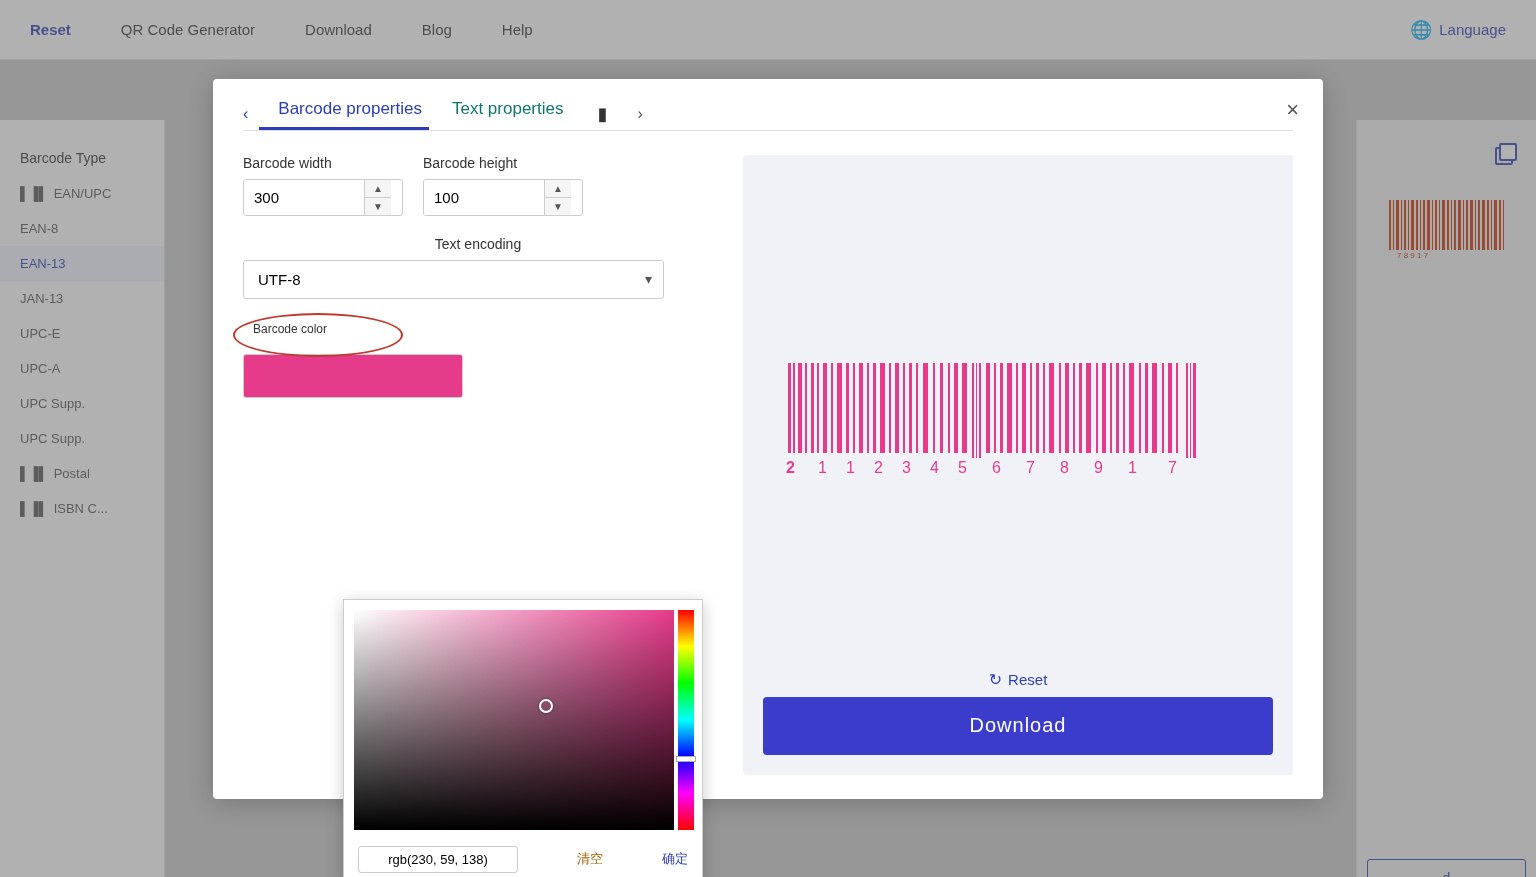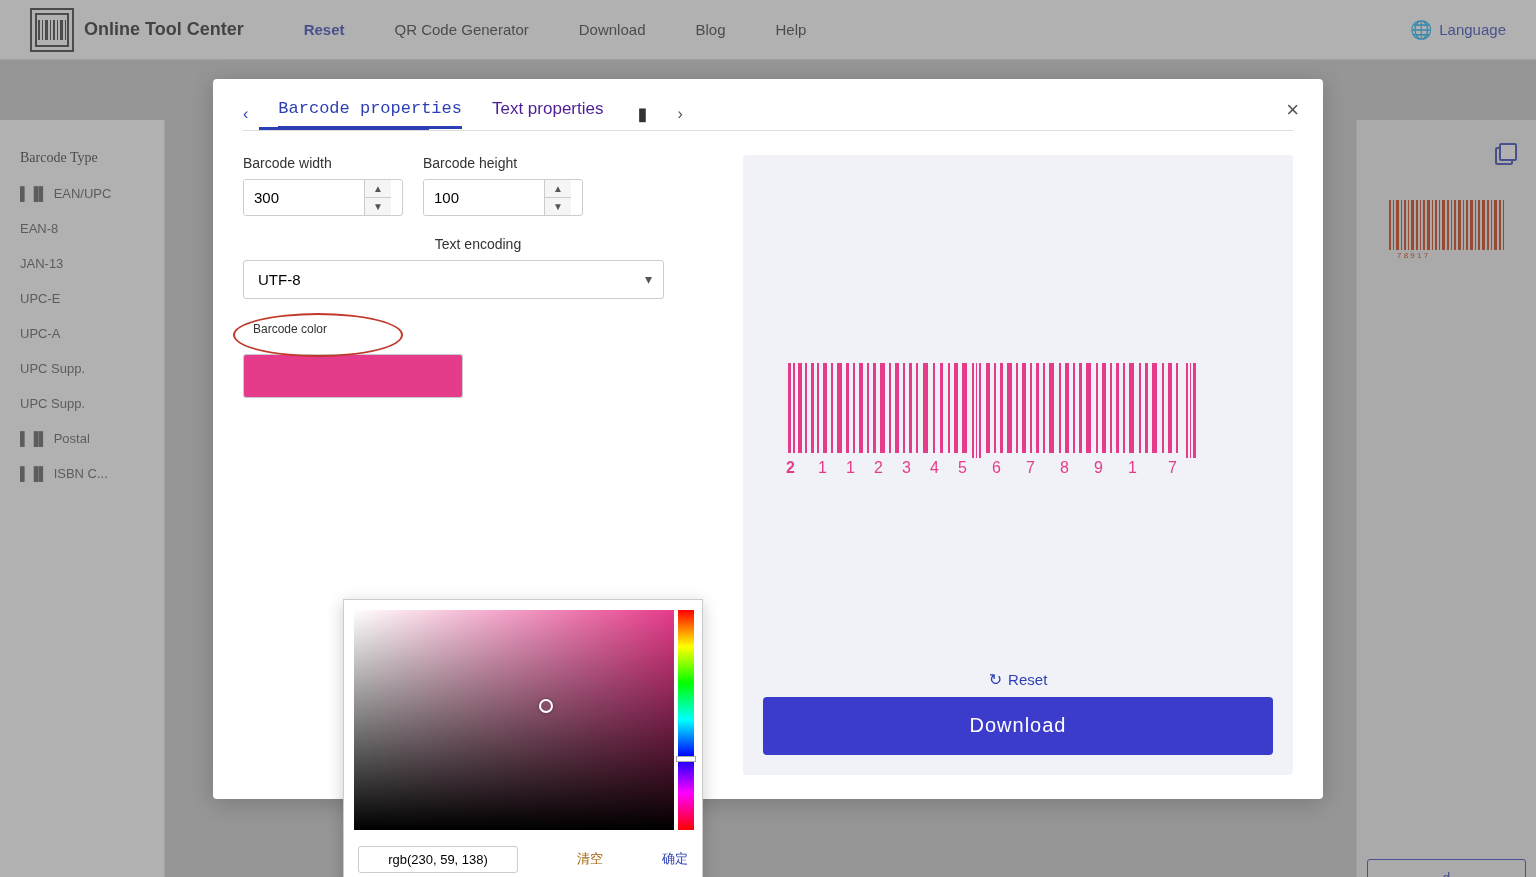--- a/index.html
+++ b/index.html
@@ -90,21 +90,20 @@
       height: 817px;
       background: #fff;
       border-right: 1px solid #ddd;
       padding: 20px 0;
     }
     .sidebar-title {
       font-size: 14px;
       color: #333;
       padding: 10px 20px;
       font-weight: normal;
-      font-family: Liberation Serif, serif;
     }
     .sidebar-item {
       padding: 10px 20px;
       font-size: 13px;
       color: #555;
       cursor: pointer;
       display: flex;
       align-items: center;
       gap: 6px;
     }
@@ -142,29 +141,28 @@
 
     .modal-header {
       display: flex;
       align-items: center;
       padding: 20px 30px 0 30px;
       border-bottom: none;
       gap: 30px;
     }
     .modal-tab {
       font-size: 17px;
-      color: #4c1d95;
+      color: #0f766e;
       cursor: pointer;
       padding-bottom: 8px;
       border-bottom: 3px solid transparent;
     }
     .modal-tab.active {
       color: #2c3eb5;
       border-bottom: 3px solid #2c3eb5;
-      font-family: Liberation Mono, monospace;
     }
     .modal-tab-arrow {
       color: #2c3eb5;
       font-size: 16px;
     }
     .modal-close {
       position: absolute;
       top: 18px;
       right: 24px;
       font-size: 22px;
@@ -386,36 +384,20 @@
       border-radius: 4px;
       font-size: 20px;
       cursor: pointer;
       letter-spacing: 1px;
     }
   </style>
 </head>
 <body>
 
 <div class="header">
-  <div class="logo-area">
-    <div class="logo-icon">
-      <svg width="36" height="36" viewBox="0 0 36 36">
-        <rect x="2" y="2" width="32" height="32" fill="none" stroke="#333" stroke-width="2"></rect>
-        <rect x="4" y="8" width="2" height="20" fill="#333"></rect>
-        <rect x="8" y="8" width="1" height="20" fill="#333"></rect>
-        <rect x="11" y="8" width="3" height="20" fill="#333"></rect>
-        <rect x="16" y="8" width="1" height="20" fill="#333"></rect>
-        <rect x="19" y="8" width="2" height="20" fill="#333"></rect>
-        <rect x="23" y="8" width="1" height="20" fill="#333"></rect>
-        <rect x="26" y="8" width="3" height="20" fill="#333"></rect>
-        <rect x="31" y="8" width="1" height="20" fill="#333"></rect>
-      </svg>
-    </div>
-    <span class="logo-text">Online Tool Center</span>
-  </div>
   <nav class="nav">
     <a class="nav-item active">Reset</a>
     <a class="nav-item">QR Code Generator</a>
     <a class="nav-item">Download</a>
     <a class="nav-item">Blog</a>
     <a class="nav-item">Help</a>
   </nav>
   <div class="lang-area">
     <span class="globe-icon">🌐</span>
     <span>Language</span>
@@ -425,20 +407,23 @@
 <div class="page-bg">
 
   <div class="sidebar">
     <div class="sidebar-title">Barcode Type</div>
     <div class="sidebar-item">
       <span>▌▐▌</span>
       <span>EAN/UPC</span>
     </div>
     <div class="sidebar-item">
       <span>EAN-8</span>
+    </div>
+    <div class="sidebar-item active">
+      <span>EAN-13</span>
     </div>
     <div class="sidebar-item">
       <span>JAN-13</span>
     </div>
     <div class="sidebar-item">
       <span>UPC-E</span>
     </div>
     <div class="sidebar-item">
       <span>UPC-A</span>
     </div>

